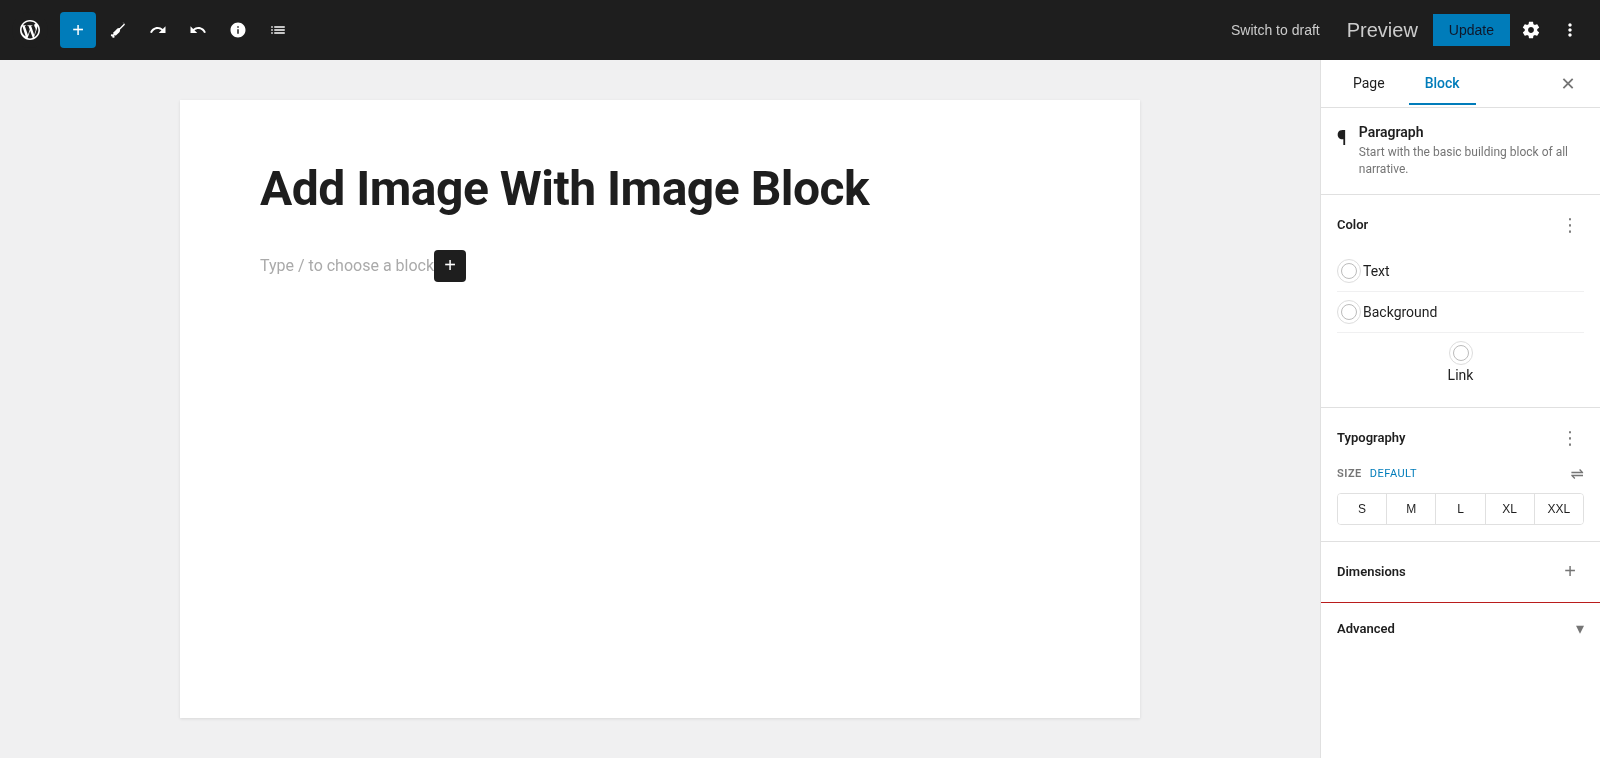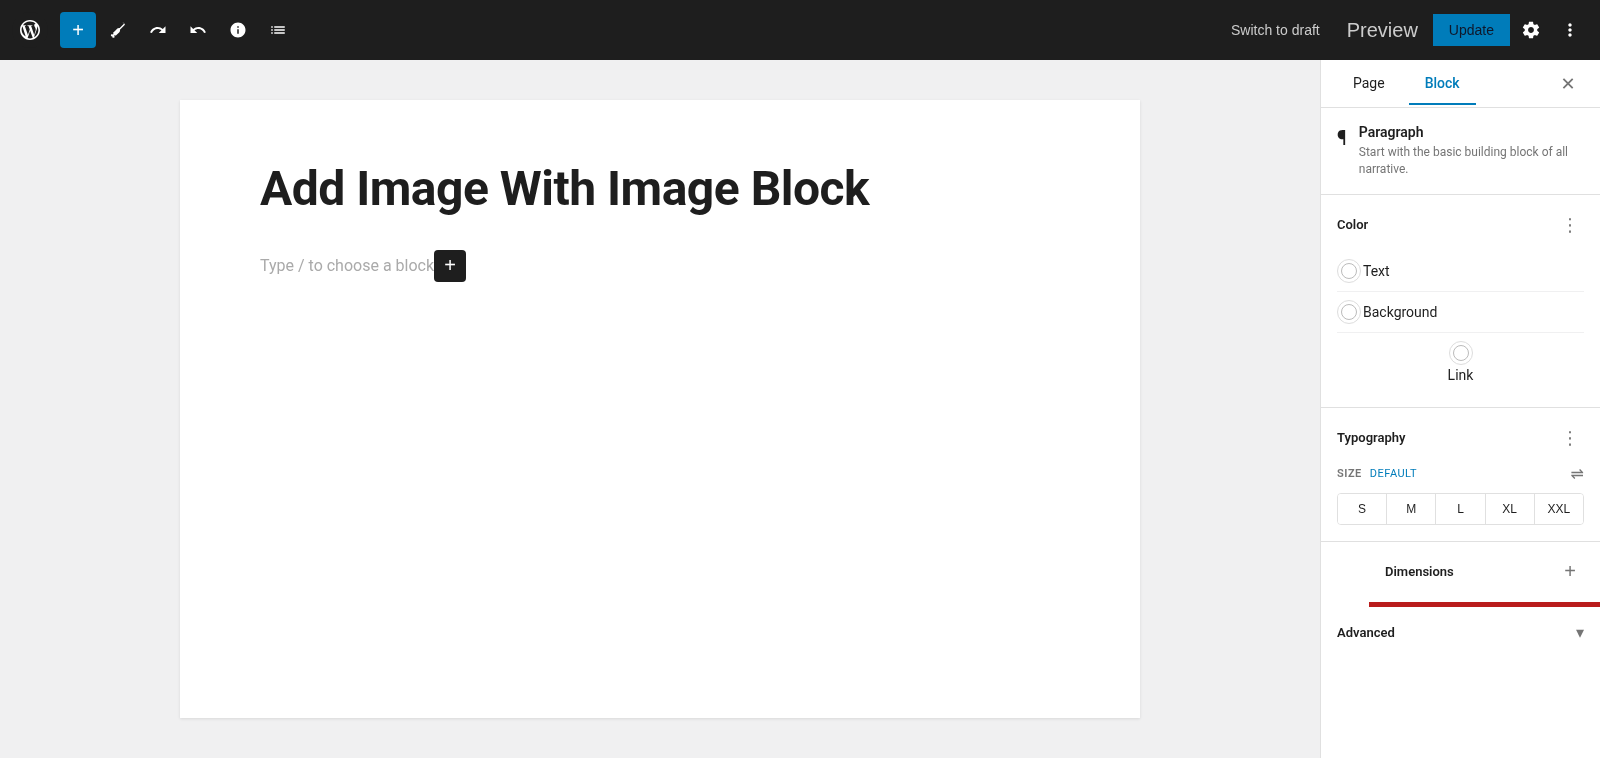--- a/index.html
+++ b/index.html
@@ -362,22 +362,21 @@
       cursor: pointer;
       font-size: 12px;
       color: #1e1e1e;
       text-align: center;
     }
     .size-btn:last-child { border-right: none; }
 
     
     .dimensions-section {
       padding: 16px;
-      border-bottom: 5px solid #b91c1c;
-      margin-left: 48px;
+      border-bottom: 1px solid #b91c1c;
     }
     .dimensions-header {
       display: flex;
       align-items: center;
       justify-content: space-between;
     }
 
     
     .advanced-section {
       padding: 16px;

